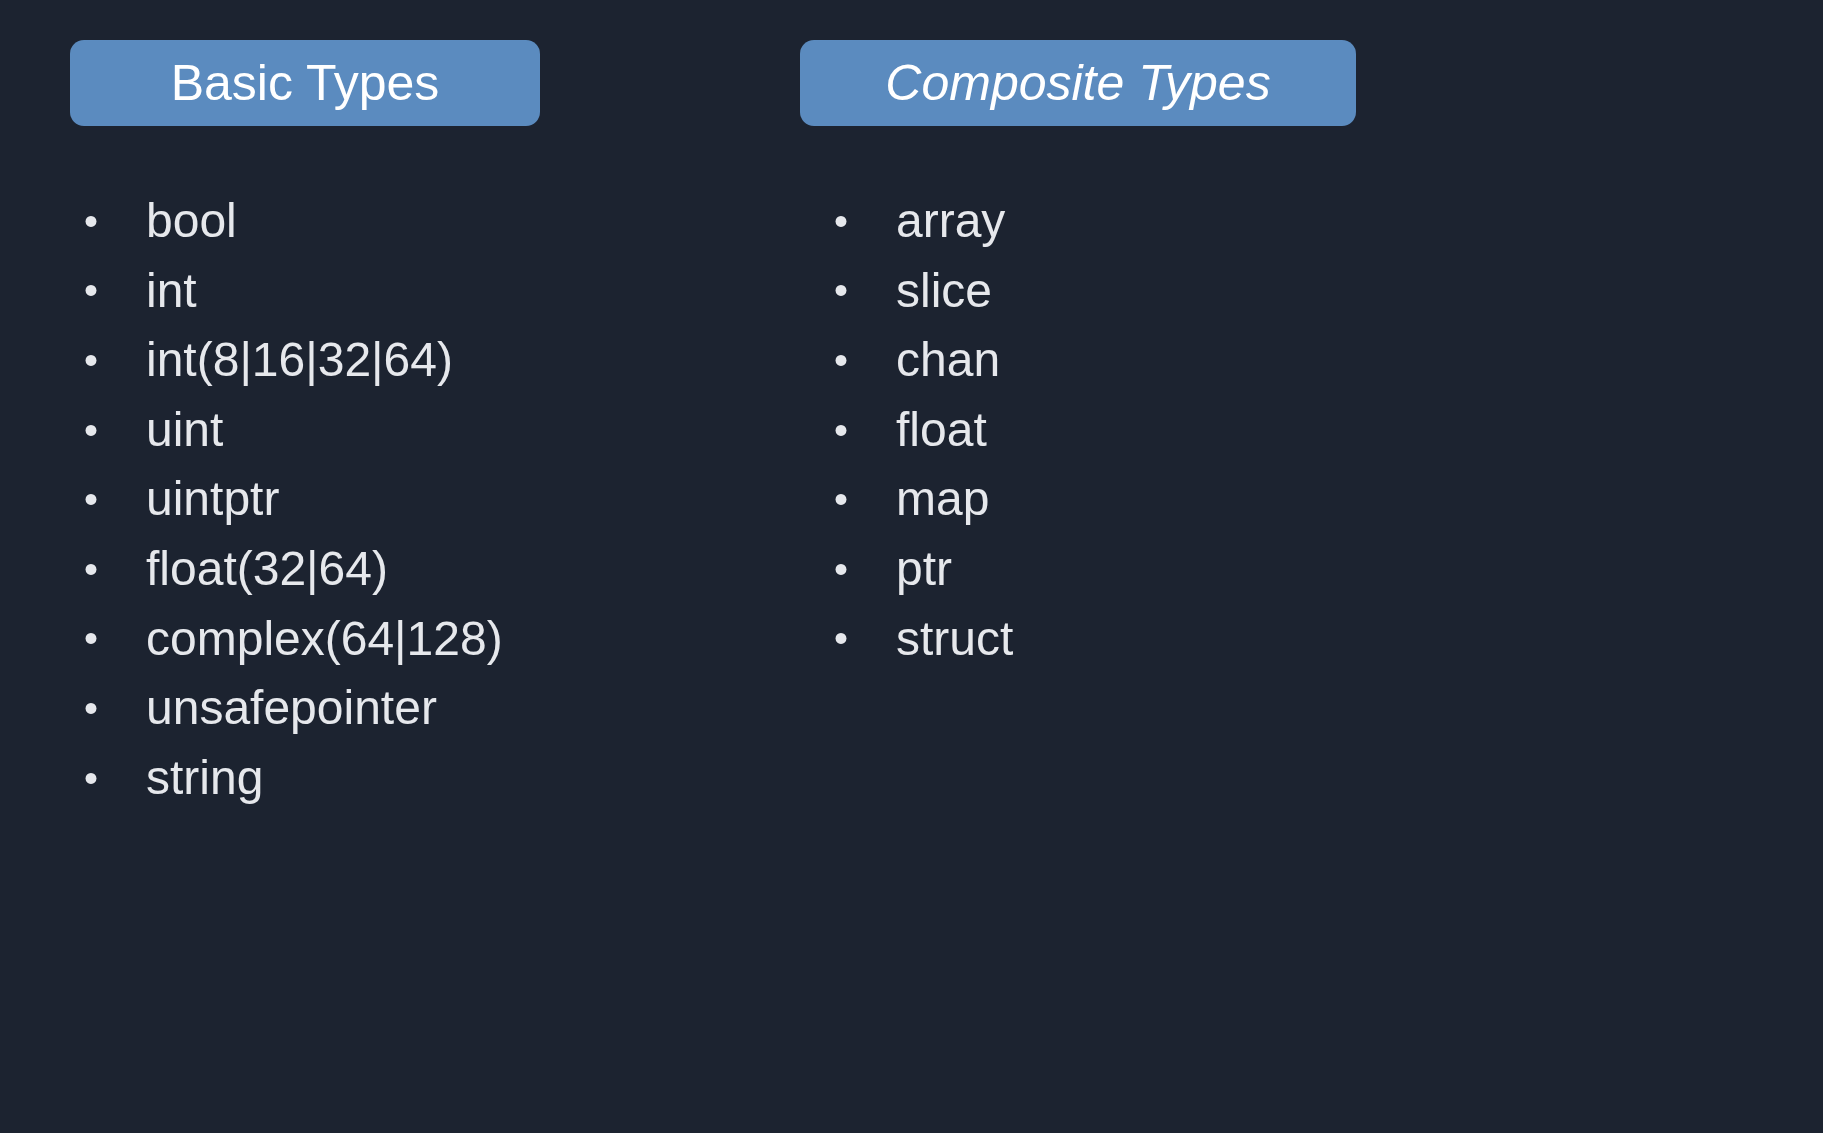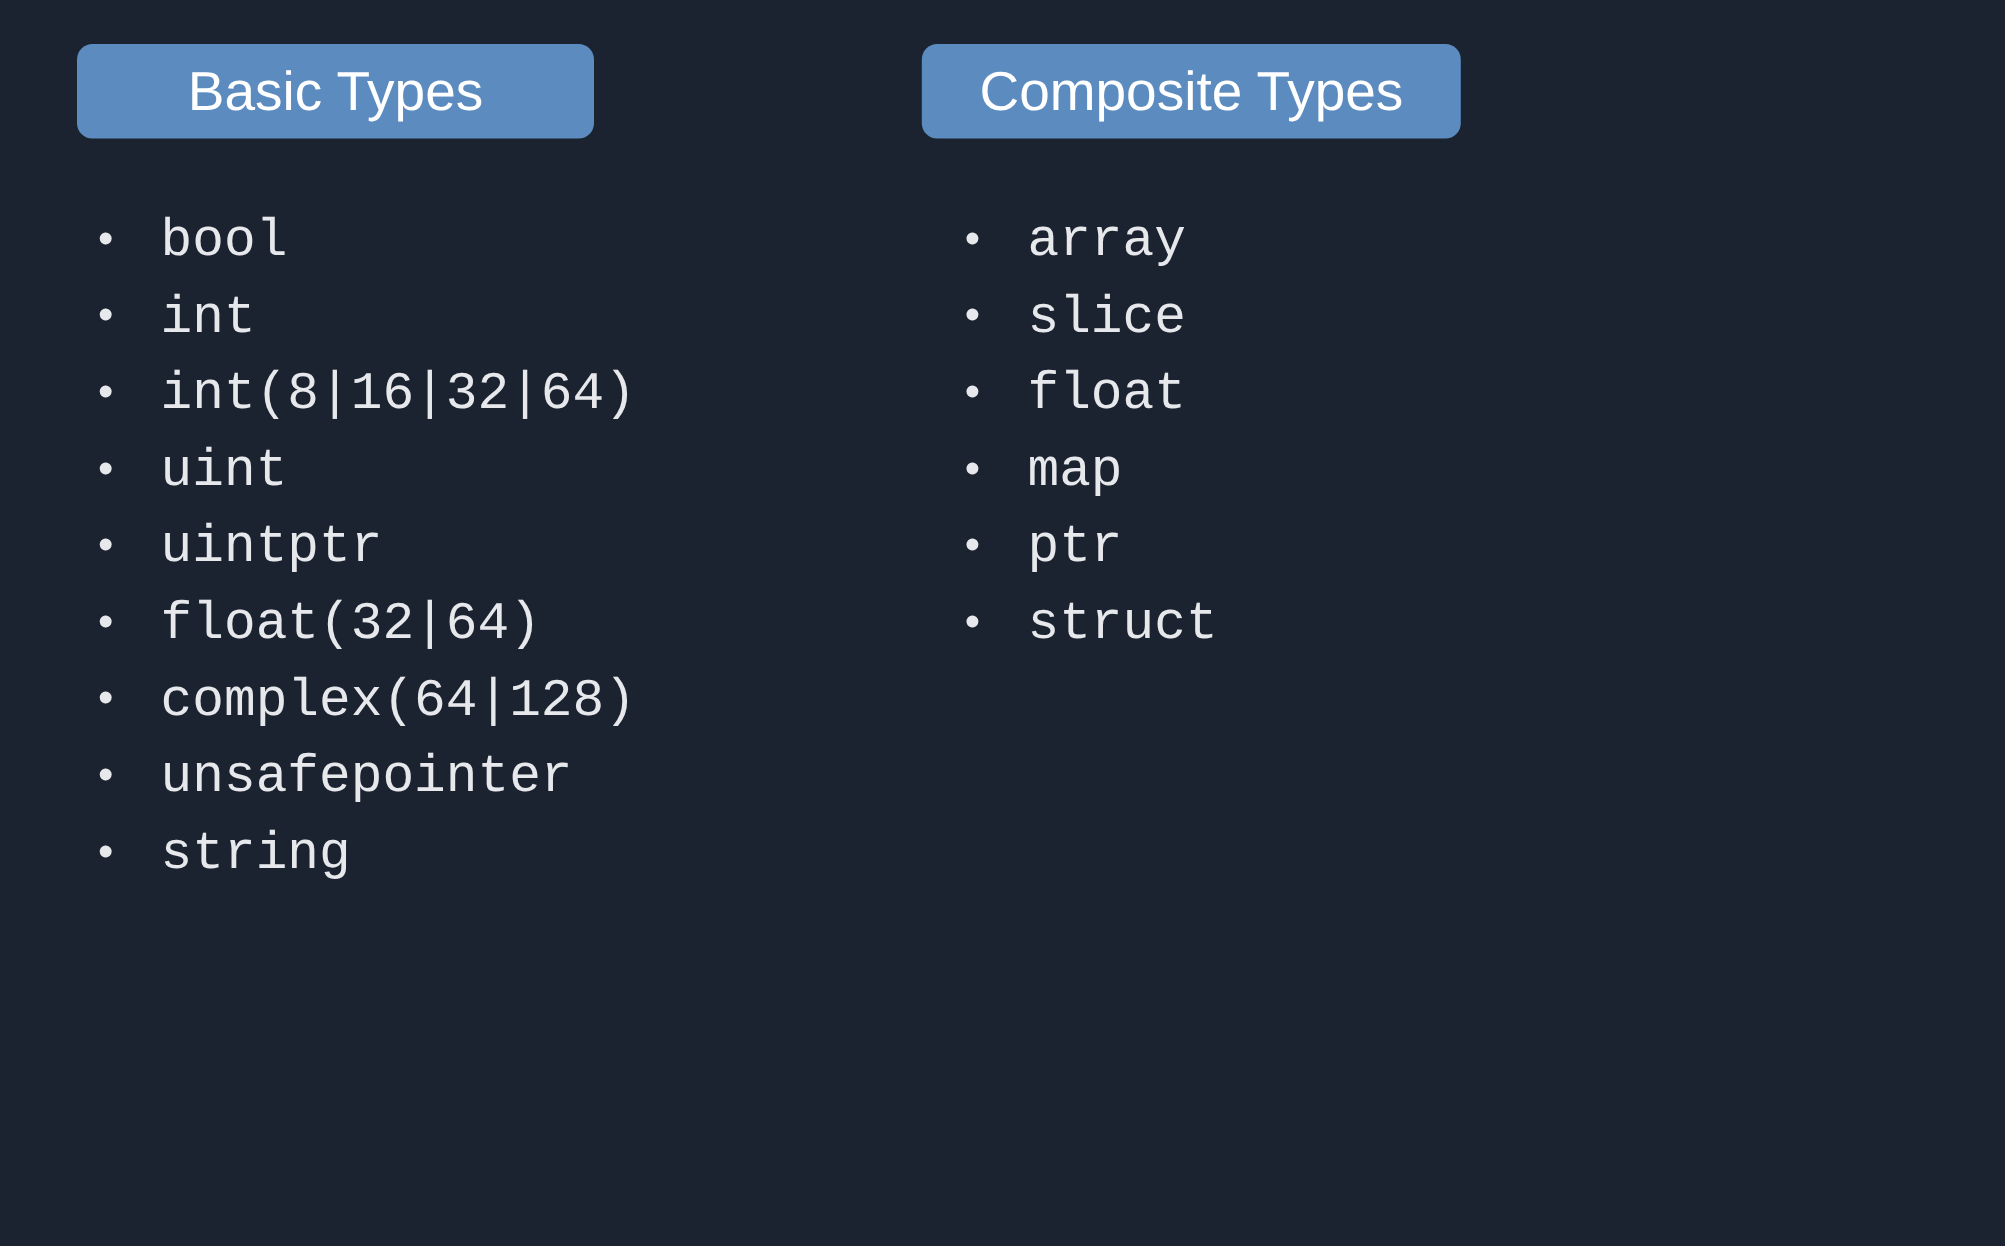--- a/index.html
+++ b/index.html
@@ -25,27 +25,27 @@
       background-color: #5b8bbf;
       color: #ffffff;
       font-size: 50px;
       padding: 14px 40px;
       border-radius: 14px;
       text-align: center;
       width: 470px;
       margin-bottom: 60px;
     }
     .header-pill.right {
-      width: 490px;
+      width: 556px;
       margin-left: -20px;
+      font-style: italic;
     }
     ul.type-list {
       list-style: none;
       padding-left: 10px;
-      font-family: Liberation Mono, monospace;
     }
     ul.type-list li {
       display: flex;
       align-items: center;
       font-size: 48px;
       line-height: 1.45;
       color: #e6e8ec;
     }
     ul.type-list li::before {
       content: "•";
@@ -73,18 +73,19 @@
     <li>unsafepointer</li>
     <li>string</li>
   </ul>
 </div>
 
 <div class="column">
   <div class="header-pill right">Composite Types</div>
   <ul class="type-list">
     <li>array</li>
     <li>slice</li>
+    <li>chan</li>
     <li>float</li>
     <li>map</li>
     <li>ptr</li>
     <li>struct</li>
   </ul>
 </div>
 
 </body></html>

